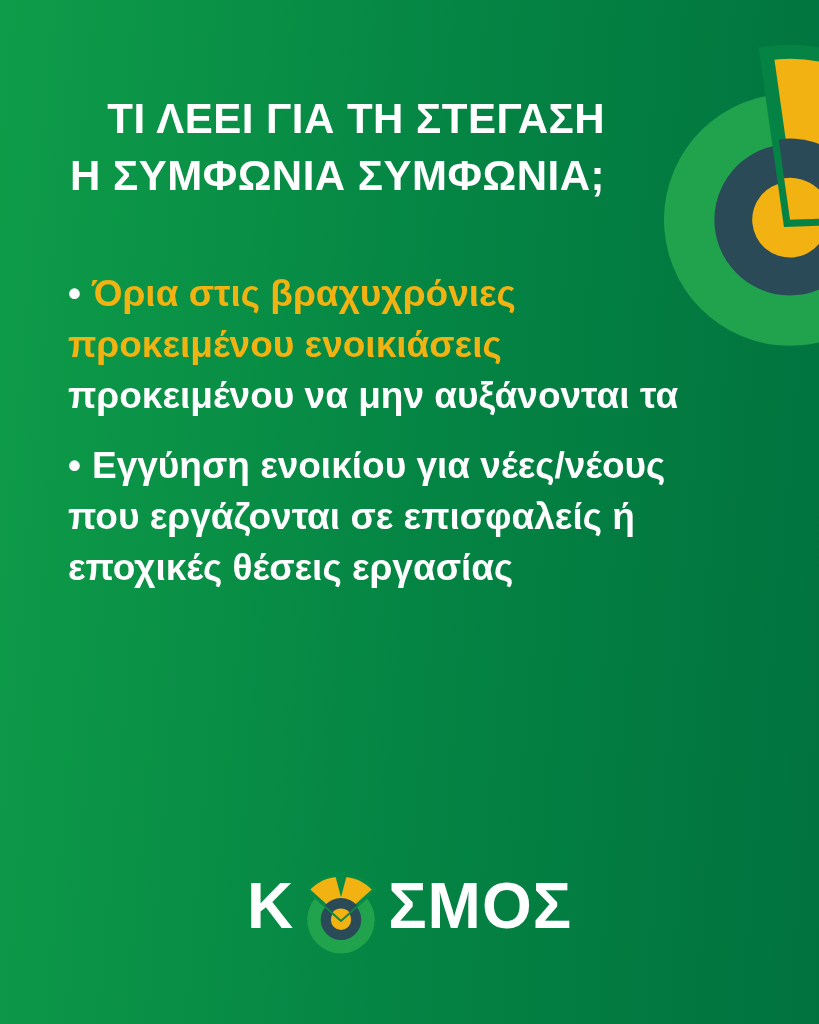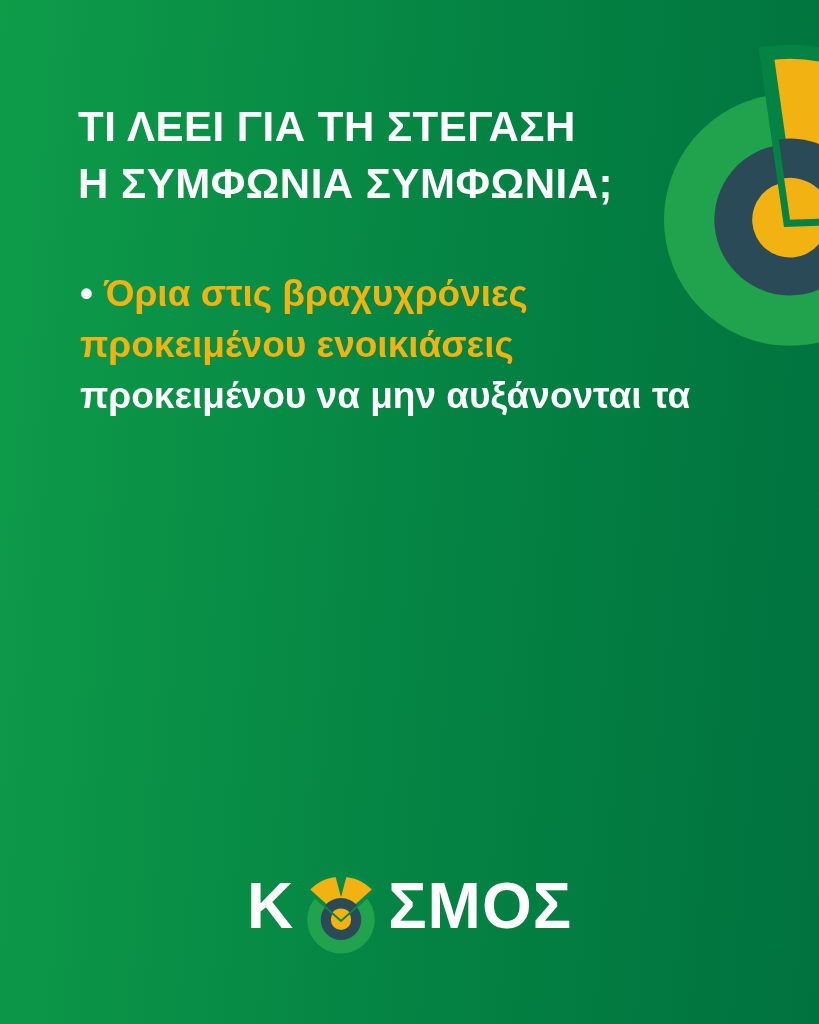--- a/index.html
+++ b/index.html
@@ -10,28 +10,28 @@
   }
   .poster{position:absolute;inset:0;}
 
   
   .decor{position:absolute;left:622px;top:4px;width:336px;height:370px;pointer-events:none;
          --gap:var(--gap-top,#058344);}
   .decor svg{overflow:visible;display:block;}
 
   
   .title{
-    position:absolute;left:66px;top:86px;margin:12px;
-    color:#fff;font-size:42px;line-height:57px;font-weight:bold;letter-spacing:.5px;
+    position:absolute;left:66px;top:86px;margin:4px;
+    color:#fff;font-size:42px;line-height:57px;font-weight:bold;letter-spacing:.5px;text-align:right;
   }
 
   
   .bullets{position:absolute;left:64px;top:268px;width:740px;color:#fff;
            font-size:37px;line-height:51px;font-weight:bold;}
-  .bullet{margin:0 0 19px 16px;}
+  .bullet{margin:0 0 19px 4px;}
   .line{display:block;white-space:nowrap;}
   .dot{color:#fff;margin-right:11px;}
   .hl{color:var(--c-yellow,#F2B212);}
 
   
   .logo{position:absolute;left:0;top:856px;width:819px;text-align:center;color:#fff;}
   .wordmark{display:flex;align-items:center;justify-content:center;
             font-size:64px;font-weight:bold;letter-spacing:1px;line-height:64px;}
   .wordmark-mark{width:90px;height:99px;margin:0 2px;transform:translateY(6px);
                  --gap:var(--gap-logo,#068A45);}
@@ -66,20 +66,25 @@
   </div>
 
   <h1 class="title"><span>ΤΙ ΛΕΕΙ ΓΙΑ ΤΗ ΣΤΕΓΑΣΗ</span><br><span>Η ΣΥΜΦΩΝΙΑ ΣΥΜΦΩΝΙΑ;</span></h1>
 
   <div class="bullets">
       <p class="bullet">
         <span class="line"><span class="dot">•</span><span class="hl">Όρια στις βραχυχρόνιες</span></span>
         <span class="line"><span class="hl">προκειμένου ενοικιάσεις</span></span>
         <span class="line"><span>προκειμένου να μην αυξάνονται τα</span></span>
       </p>
+      <p class="bullet">
+        <span class="line"><span class="dot">•</span><span>Εγγύηση ενοικίου για νέες/νέους</span></span>
+        <span class="line"><span>που εργάζονται σε επισφαλείς ή</span></span>
+        <span class="line"><span>εποχικές θέσεις εργασίας</span></span>
+      </p>
     </div>
 
   <div class="logo">
     <div class="wordmark">
       <span>Κ</span>
       <span class="wordmark-mark">
         <svg viewBox="0 0 120 132" width="90" height="99">
           <use href="#kosmos-mark-shape"></use>
         </svg>
       </span>

